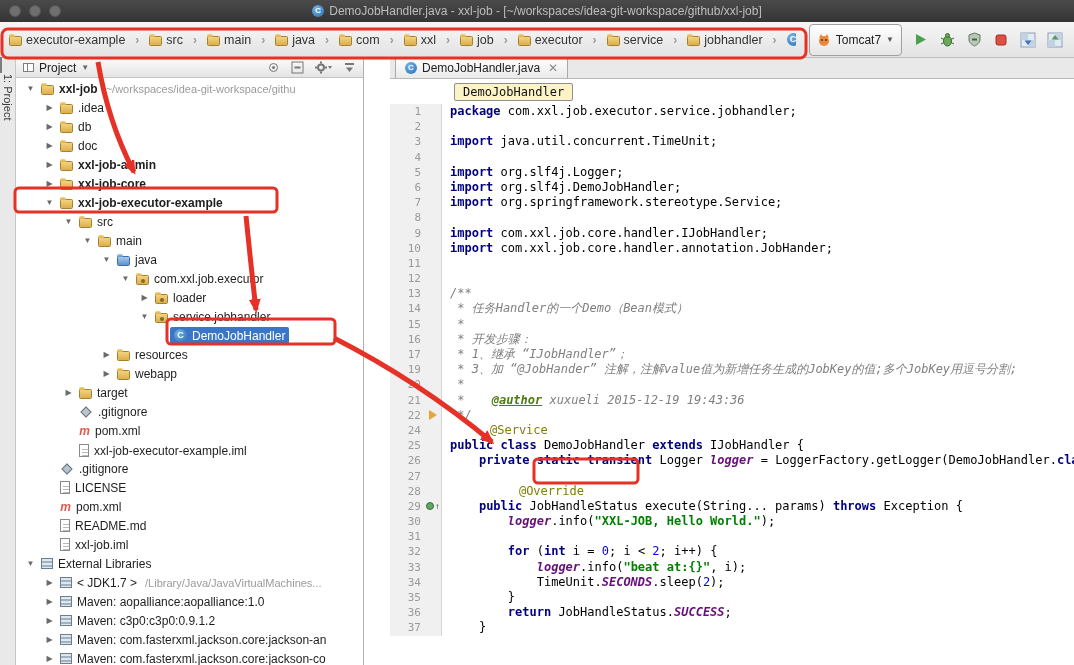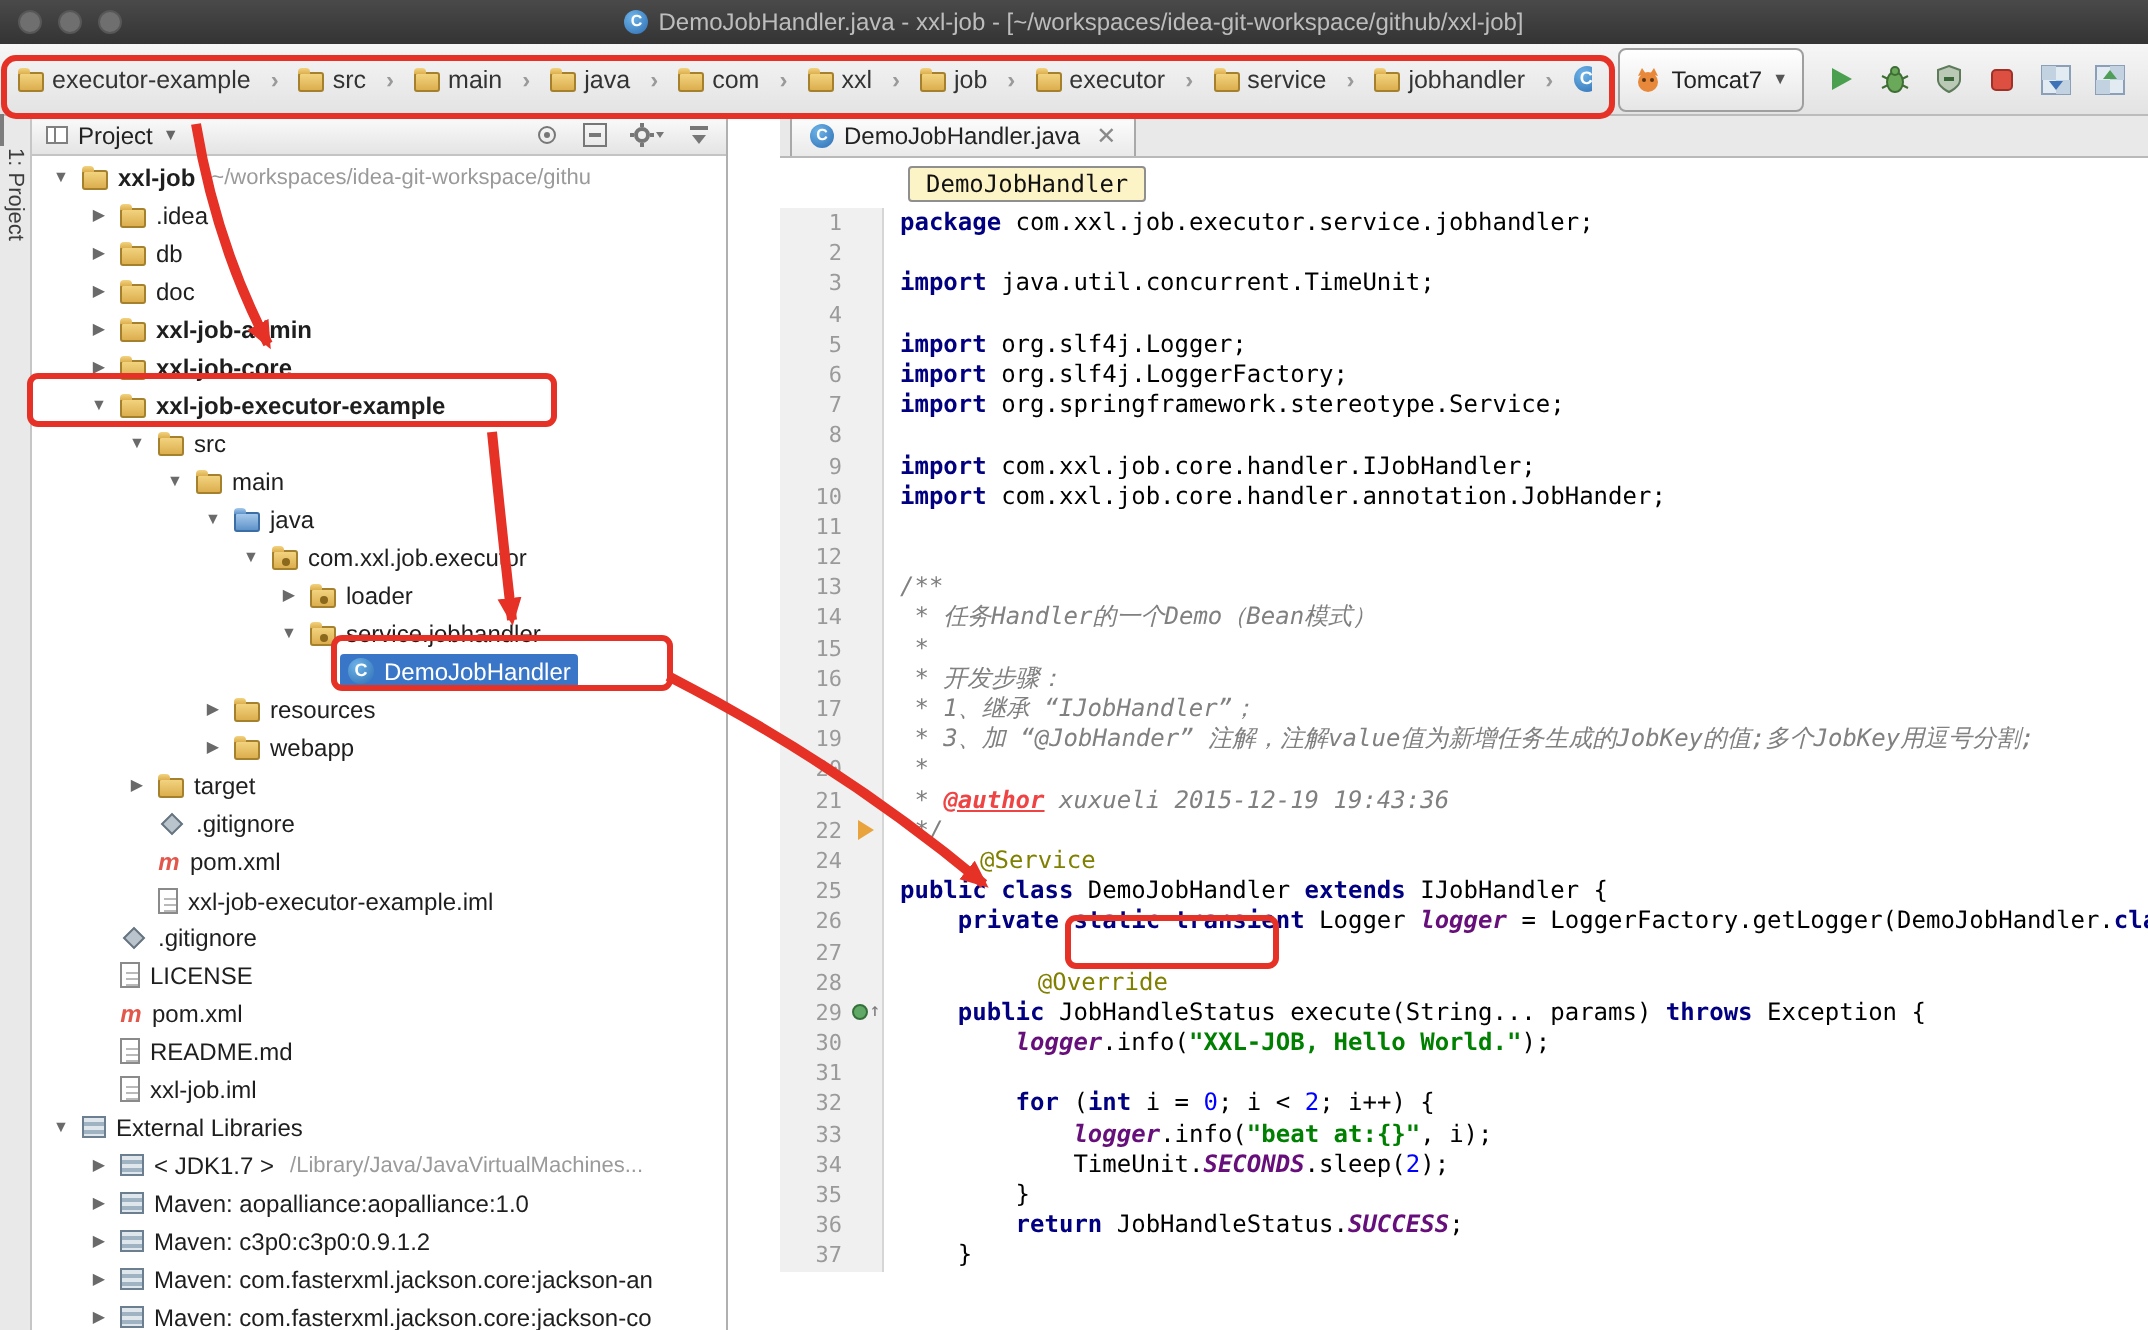--- a/index.html
+++ b/index.html
@@ -85,21 +85,21 @@
   .cline{display:flex;height:15.2px;}
   .gut{width:52px;flex:none;background:#f0f0f0;border-right:1px solid #d6d6d6;display:flex;align-items:center;}
   .ln{flex:1;text-align:right;font-size:11px;color:#9a9a9a;padding-right:4px;}
   .gicon{width:16px;flex:none;display:flex;align-items:center;justify-content:center;gap:1px;}
   .src{flex:1;white-space:pre;padding-left:8px;}
   .curline{background:#fdf3c3;}
   .kw{color:#000080;font-weight:bold;}
   .pl{color:#000;}
   .st{color:#008000;font-weight:bold;}
   .cm{color:#808080;font-style:italic;}
-  .ct{color:#ef4444;font-style:italic;font-weight:bold;text-decoration:underline;}
+  .ct{color:#4d7c0f;font-style:italic;font-weight:bold;text-decoration:underline;margin-left:20px;}
   .an{color:#808000;padding-left:40px;}
   .fd{color:#660e7a;font-weight:bold;font-style:italic;}
   .nm{color:#0000ff;}
   .sel{background:#3875d7;color:#fff;font-weight:bold;}
   .ovr-dot{width:8px;height:8px;border-radius:50%;background:#5fa865;border:1px solid #35703b;display:inline-block;}
   .ovr-up{font-size:9px;color:#777;}
   .bmk{width:0;height:0;border-top:5px solid transparent;border-bottom:5px solid transparent;border-left:8px solid #e9a33c;display:inline-block;}
 
   
   .overlay{position:absolute;left:0;top:0;width:1074px;height:665px;pointer-events:none;z-index:40;}
@@ -534,21 +534,21 @@
             <span class="ln">5</span>
             <span class="gicon"></span>
           </div>
           <div class="src"><span class="kw">import</span><span class="pl"> org.slf4j.Logger;</span></div>
         </div>
         <div class="cline">
           <div class="gut">
             <span class="ln">6</span>
             <span class="gicon"></span>
           </div>
-          <div class="src"><span class="kw">import</span><span class="pl"> org.slf4j.LoggerFactory;</span></div>
+          <div class="src"><span class="kw">import</span><span class="pl"> org.slf4j.DemoJobHandler;</span></div>
         </div>
         <div class="cline">
           <div class="gut">
             <span class="ln">7</span>
             <span class="gicon"></span>
           </div>
           <div class="src"><span class="kw">import</span><span class="pl"> org.springframework.stereotype.Service;</span></div>
         </div>
         <div class="cline">
           <div class="gut">

